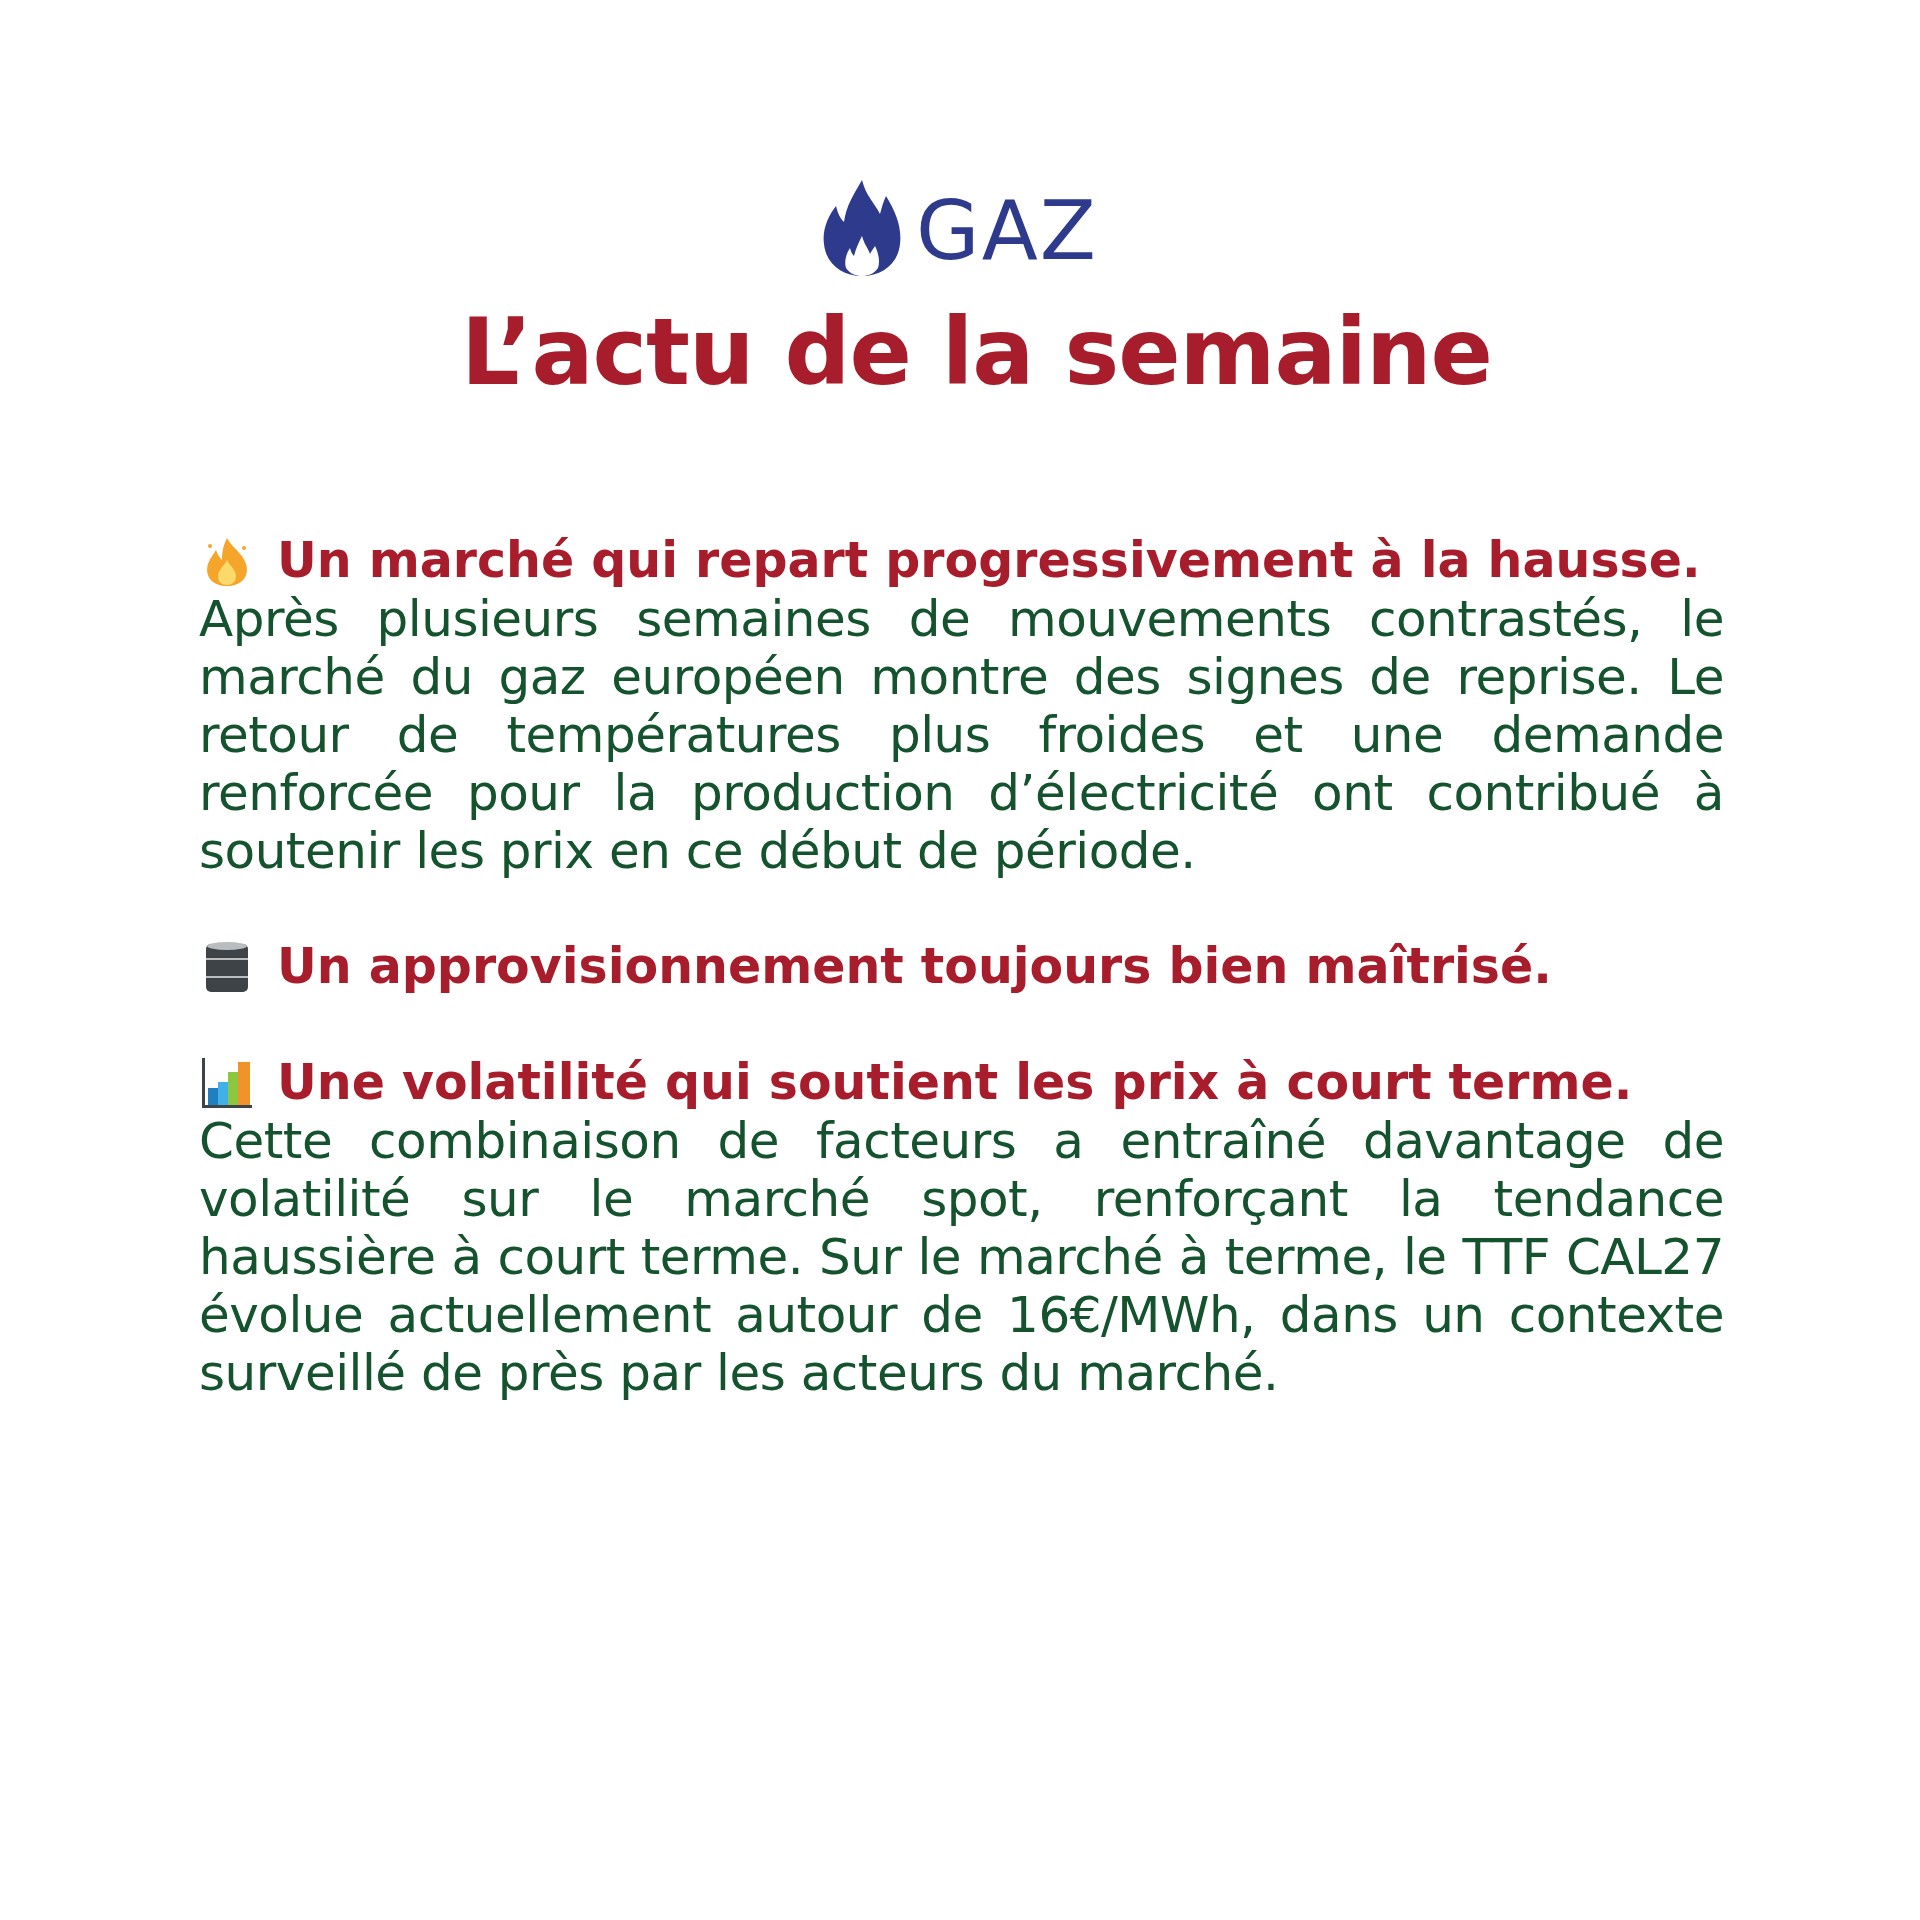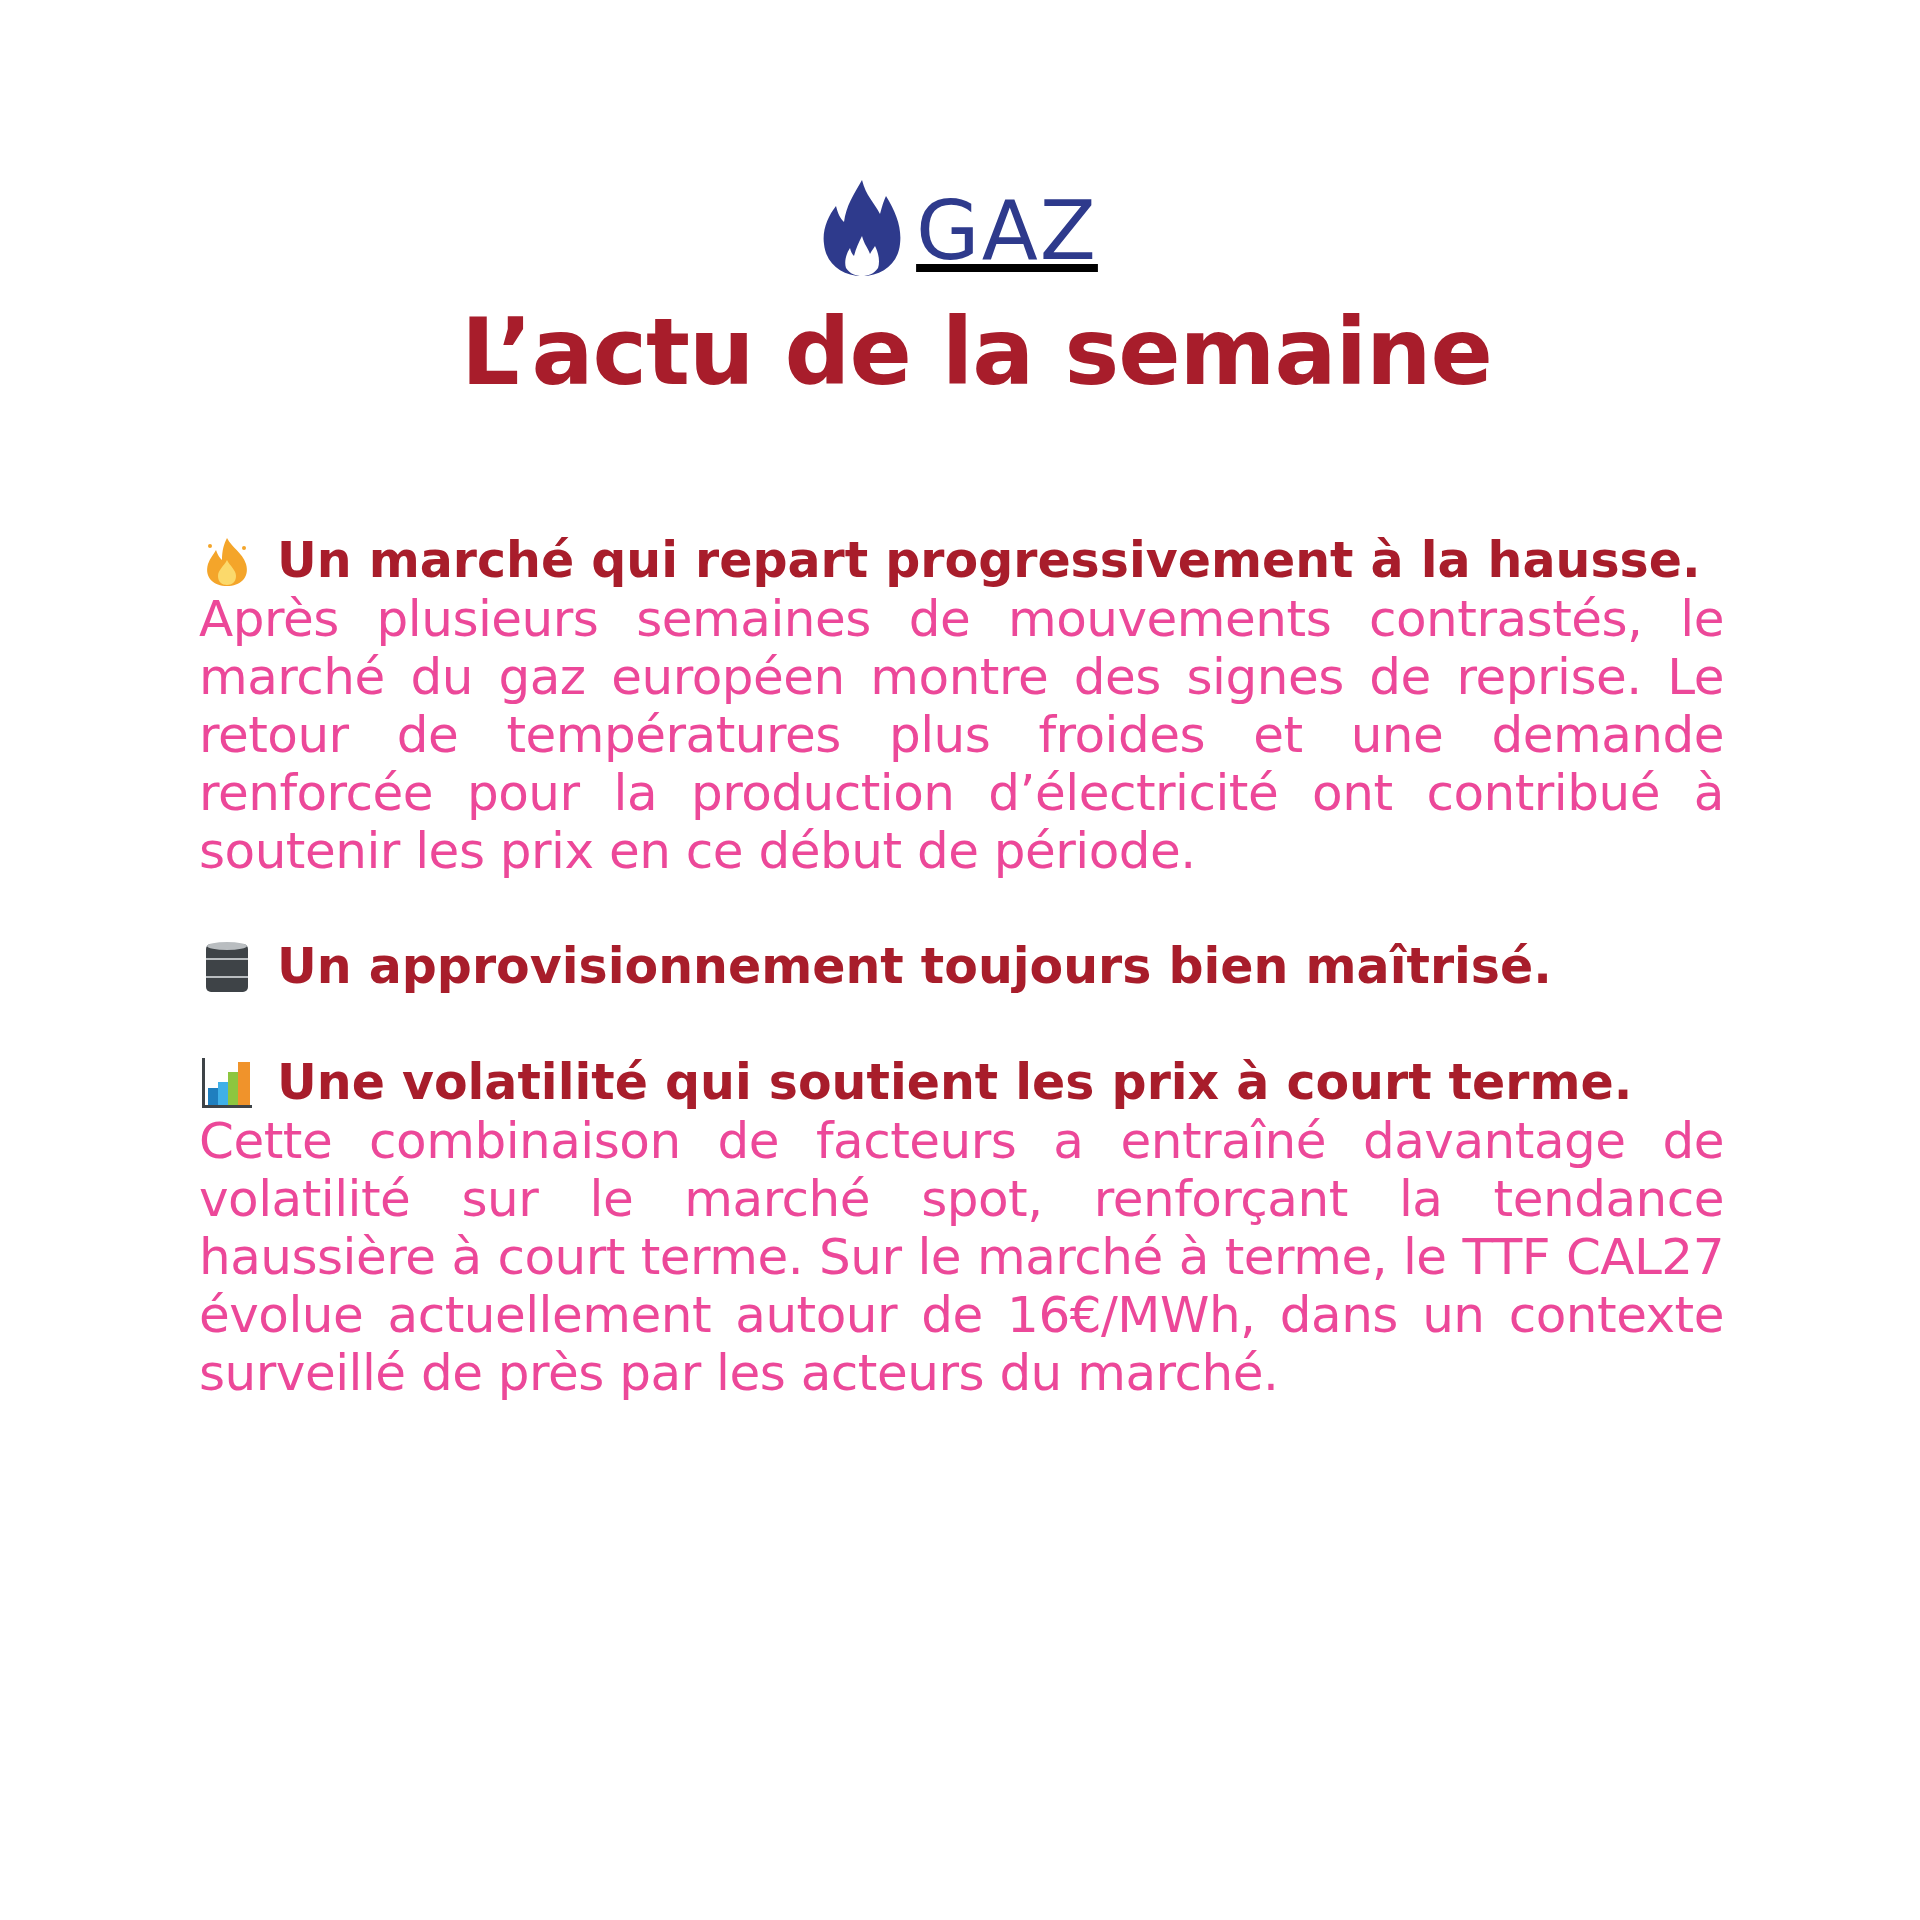--- a/index.html
+++ b/index.html
@@ -1,25 +1,25 @@
 <!DOCTYPE html>
 <html><head>
 <meta charset="utf-8">
 <style>
   html, body { margin:0; padding:0; background:#ffffff; }
   body { width:1920px; height:1920px; position:relative; overflow:hidden; font-family:"Liberation Sans", sans-serif; }
   .header { position:absolute; top:175px; left:0; width:1920px; text-align:center; }
-  .gaz-row { display:flex; align-items:center; justify-content:center; gap:14px; height:110px;text-decoration:underline; }
+  .gaz-row { display:flex; align-items:center; justify-content:center; gap:14px; height:110px; }
   .gaz-label { color:#2e3a8c; font-size:82px; font-family:"DejaVu Sans", sans-serif; font-weight:normal; letter-spacing:2px; }
   .title { color:#a81d2b; font-size:92px; font-weight:bold; margin-top:14px; font-family:"DejaVu Sans", sans-serif; letter-spacing:-1px;padding-left:33px; }
   .sections { position:absolute; left:199px; top:532px; width:1525px; }
   .section { margin-bottom:58px; }
   .section-title { display:flex; align-items:center; gap:22px; color:#a81d2b; font-weight:bold; font-size:49px; line-height:58px; font-family:"DejaVu Sans", sans-serif; }
   .section-icon { width:56px; height:56px; display:inline-flex; align-items:center; justify-content:center; }
-  .section-body { color:#ec4899; font-size:50px; line-height:58px; text-align:justify; font-family:"DejaVu Sans", sans-serif; font-weight:normal; letter-spacing:-0.5px; }
+  .section-body { color:#14532d; font-size:50px; line-height:58px; text-align:justify; font-family:"DejaVu Sans", sans-serif; font-weight:normal; letter-spacing:-0.5px; }
 </style>
 </head>
 <body>
 
 <div class="header">
   <div class="gaz-row">
     <span>
       <svg width="80" height="100" viewBox="0 0 80 100">
         <path fill="#2e3a8c" d="M40 2 C44 18 52 24 58 36 C60 28 62 22 64 18 C74 34 80 50 78 66 C76 86 60 98 40 98 C20 98 4 86 2 66 C0 52 6 38 14 28 C16 36 18 40 22 44 C24 28 32 16 40 2 Z"></path>
         <path fill="#ffffff" d="M40 58 C42 66 46 70 48 76 C50 72 52 70 53 68 C57 76 58 84 56 90 C52 96 46 98 40 98 C34 98 28 96 24 90 C22 84 24 76 28 70 C29 74 30 76 32 78 C34 70 37 64 40 58 Z"></path>

